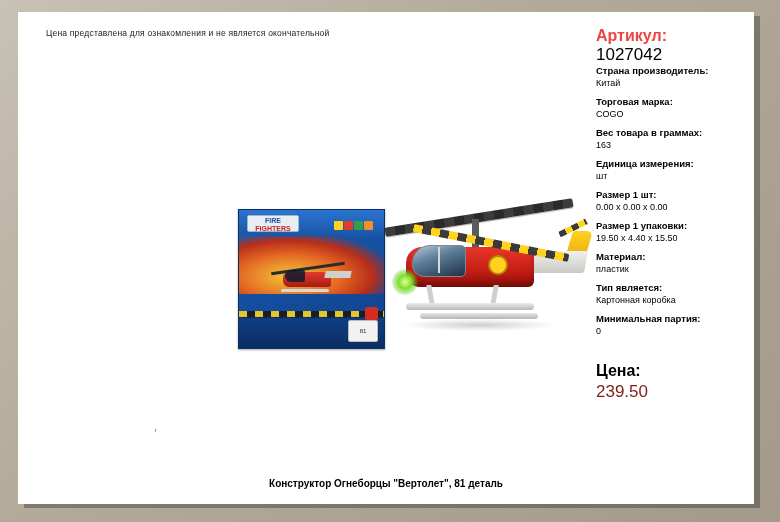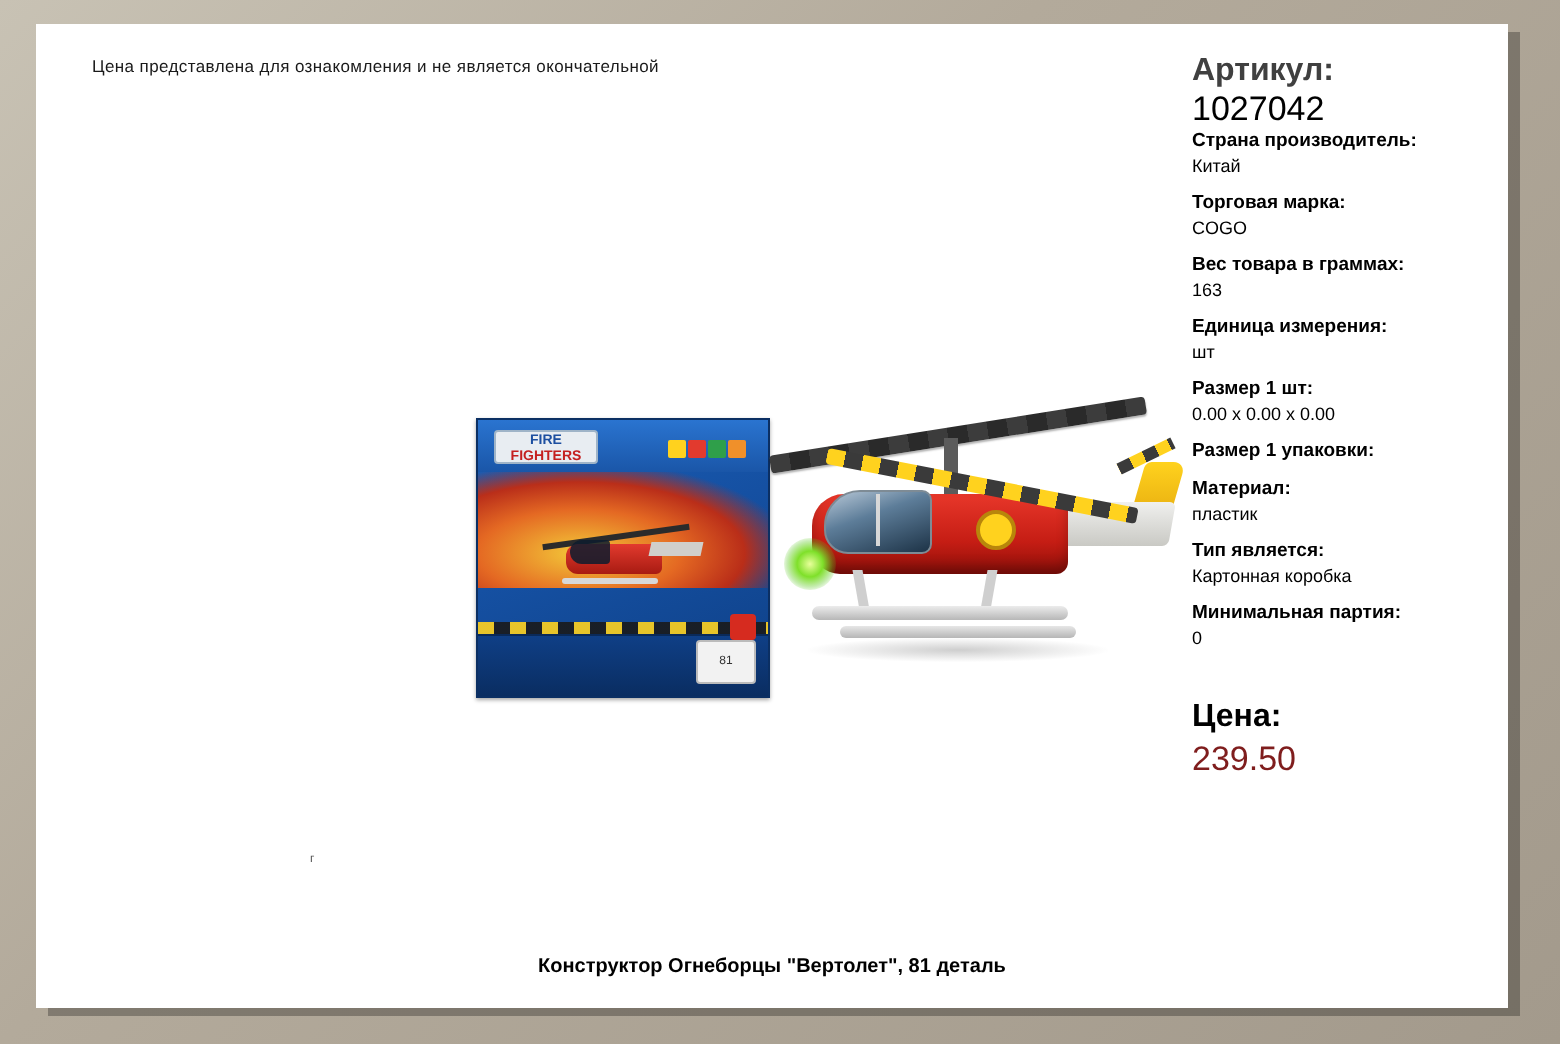--- a/index.html
+++ b/index.html
@@ -332,21 +332,21 @@
   
   #spec-panel {
     position: absolute;
     left: 578px;
     top: 14px;
     width: 152px;
   }
   #sku-label {
     font-size: 16px;
     font-weight: bold;
-    color: #404040;
+    color: #ef4444;
     line-height: 19px;
   }
   #sku-value {
     font-size: 17px;
     color: #000;
     line-height: 20px;
   }
   .spec-row { margin-bottom: 7px; }
   .spec-key {
     font-size: 9.5px;
@@ -465,20 +465,21 @@
       <div class="spec-row">
         <div class="spec-key">Единица измерения:</div>
         <div class="spec-val">шт</div>
       </div>
       <div class="spec-row">
         <div class="spec-key">Размер 1 шт:</div>
         <div class="spec-val">0.00 x 0.00 x 0.00</div>
       </div>
       <div class="spec-row">
         <div class="spec-key">Размер 1 упаковки:</div>
+        <div class="spec-val">19.50 x 4.40 x 15.50</div>
       </div>
       <div class="spec-row">
         <div class="spec-key">Материал:</div>
         <div class="spec-val">пластик</div>
       </div>
       <div class="spec-row">
         <div class="spec-key">Тип является:</div>
         <div class="spec-val">Картонная коробка</div>
       </div>
       <div class="spec-row">

